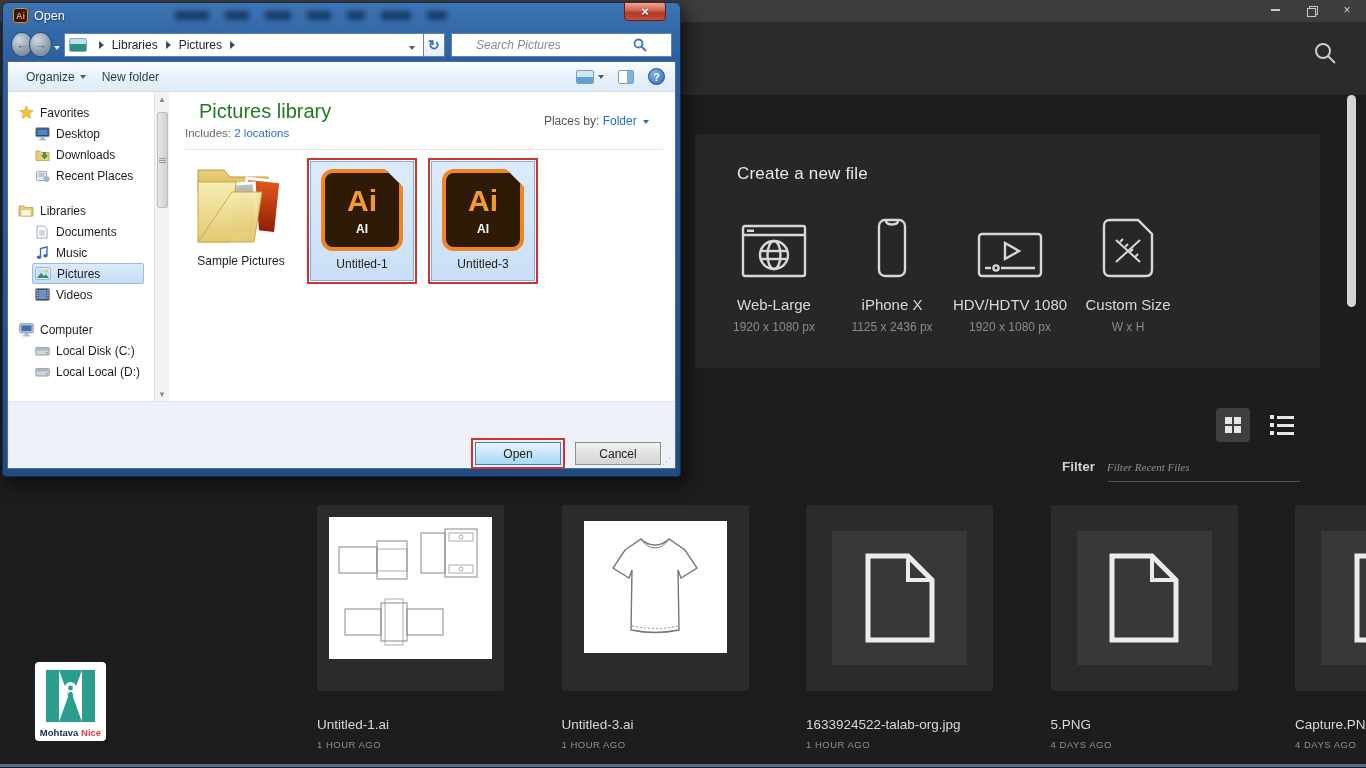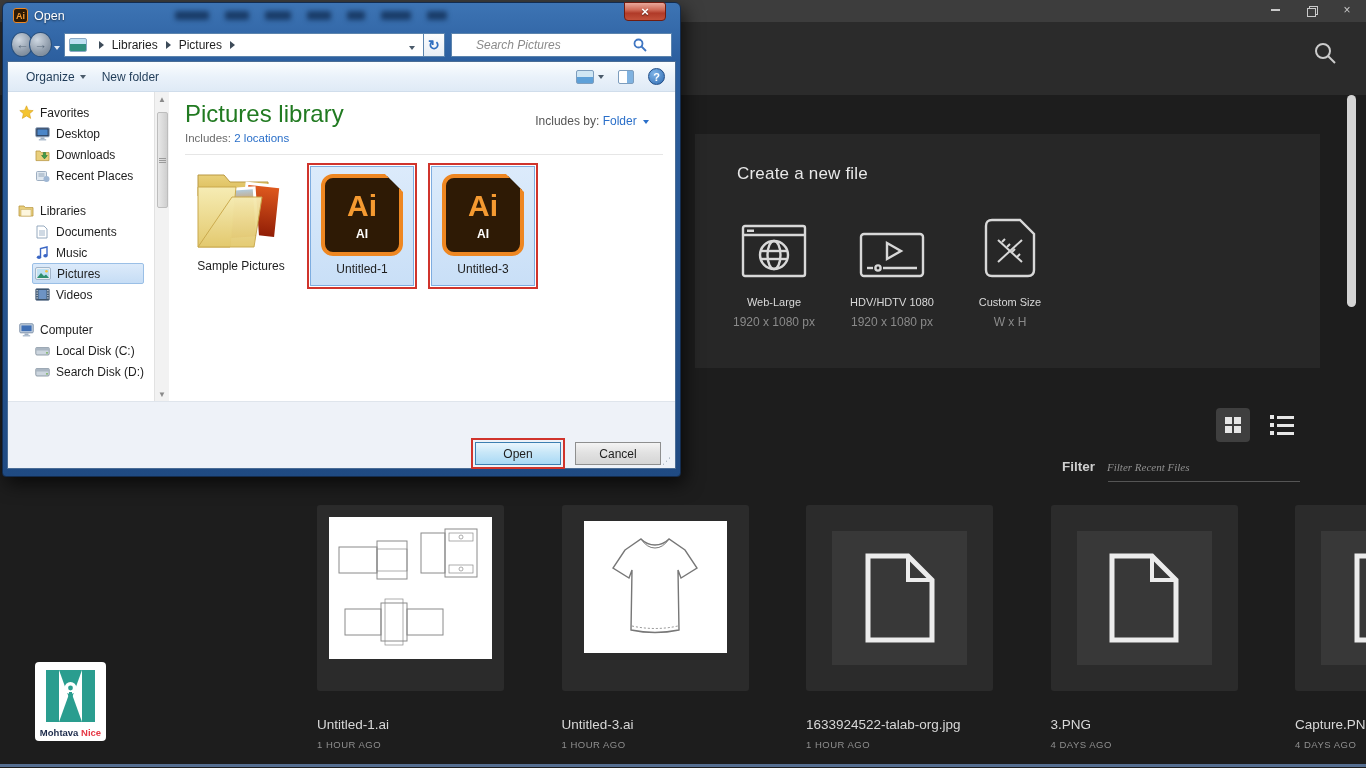--- a/index.html
+++ b/index.html
@@ -18,21 +18,21 @@
   .close-glyph { font-size:12px; color:#c9c9c9; line-height:1; }
 
   .ai-header { position:absolute; left:0; top:22px; width:1366px; height:73px; background:#2b2b2b; }
   .search-icon-top { position:absolute; right:28px; top:18px; }
 
   .create-panel { position:absolute; left:695px; top:134px; width:625px; height:234px; background:#272727; }
   .create-title { position:absolute; left:42px; top:30px; color:#e8e8e8; font-size:17px; letter-spacing:.2px; }
   .tpl-row { position:absolute; left:20px; top:80px; display:flex; }
   .tpl-item { width:118px; margin-right:0; display:flex; flex-direction:column; align-items:center; cursor:pointer; }
   .tpl-icon { height:64px; display:flex; align-items:flex-end; justify-content:center; margin-bottom:18px; }
-  .tpl-name { color:#d9d9d9; font-size:11px; margin-bottom:7px; text-align:center; }
+  .tpl-name { color:#d9d9d9; font-size:15px; margin-bottom:7px; text-align:center; }
   .tpl-size { color:#8a8a8a; font-size:12px; text-align:center; }
 
   .view-toggle-grid { position:absolute; left:1216px; top:408px; width:34px; height:34px; background:#3f3f3f; border-radius:4px;
        display:flex; align-items:center; justify-content:center; cursor:pointer; }
   .grid-glyph { display:grid; grid-template-columns:7px 7px; grid-template-rows:7px 7px; gap:2px; }
   .grid-glyph span { background:#e6e6e6; }
   .view-toggle-list { position:absolute; left:1270px; top:413px; width:26px; height:24px; display:flex; flex-direction:column; justify-content:space-between; padding:2px 0; cursor:pointer; }
   .list-line { display:flex; align-items:center; gap:3px; height:4px; }
   .list-line i { display:block; width:4px; height:4px; background:#e6e6e6; }
   .list-line b { display:block; width:17px; height:3px; background:#e6e6e6; }
@@ -116,21 +116,21 @@
   .sb-row.selected { background:linear-gradient(#dceafa,#c6ddf5); border:1px solid #9abfe6; width:112px; }
   .sb-ico { width:16px; height:16px; margin-right:6px; display:flex; align-items:center; justify-content:center; flex-shrink:0; }
   .sb-scroll { width:15px; background:#f2f2f2; border-left:1px solid #e2e2e2; display:flex; flex-direction:column; align-items:center; }
   .sb-arrow { color:#8a8a8a; font-size:8px; height:14px; display:flex; align-items:center; cursor:pointer; }
   .sb-thumb { width:11px; height:96px; background:linear-gradient(90deg,#e8e8e8,#cfcfcf); border:1px solid #bdbdbd; border-radius:2px; margin-top:6px; cursor:pointer;
       display:flex; align-items:center; justify-content:center; }
   .sb-thumb i { display:block; width:7px; height:1px; background:#9a9a9a; box-shadow:0 2px 0 #9a9a9a, 0 -2px 0 #9a9a9a; }
   .sb-spacer { flex:1; }
 
   .main-pane { flex:1; padding:8px 12px 0 16px; position:relative; }
-  .lib-title { font-size:24px; color:#217a21; font-weight:normal; }
+  .lib-title { font-size:20px; color:#217a21; font-weight:normal;margin-left:14px; }
   .lib-sub { font-size:11.5px; color:#6b6b6b; margin-top:4px; }
   .lib-sub a { color:#2a6fc9; text-decoration:none; cursor:pointer; }
   .arrange { position:absolute; right:26px; top:22px; font-size:12px; color:#555; }
   .arrange a { color:#2a6fc9; text-decoration:none; cursor:pointer; }
   .hdr-divider { height:1px; background:#e6e6e6; margin-top:10px; }
 
   .files-row { display:flex; margin-top:8px; align-items:flex-start; }
   .folder-item { width:112px; display:flex; flex-direction:column; align-items:center; cursor:pointer; margin-right:10px; }
   .folder-item .lbl { font-size:12px; color:#1e1e1e; margin-top:4px; }
   .ai-tile-annot { border:2px solid #d0342c; padding:1px; margin-right:11px; }
@@ -203,20 +203,30 @@
             <circle cx="33" cy="31" r="14"></circle>
             <ellipse cx="33" cy="31" rx="6.5" ry="14"></ellipse>
             <line x1="19" y1="27" x2="47" y2="27"></line>
             <line x1="19" y1="35" x2="47" y2="35"></line>
           </svg>
         </div>
         <div class="tpl-name">Web-Large</div>
         <div class="tpl-size">1920 x 1080 px</div>
       </div>
 
+      <div class="tpl-item">
+        <div class="tpl-icon">
+          <svg width="30" height="60" viewBox="0 0 30 60" fill="none" stroke="#d8d8d8" stroke-width="2.4">
+            <rect x="2" y="2" width="26" height="56" rx="6"></rect>
+            <path d="M9 2.5 q0 4 6 4 q6 0 6 -4"></path>
+          </svg>
+        </div>
+        <div class="tpl-name">iPhone X</div>
+        <div class="tpl-size">1125 x 2436 px</div>
+      </div>
 
       <div class="tpl-item">
         <div class="tpl-icon">
           <svg width="66" height="46" viewBox="0 0 66 46" fill="none" stroke="#d8d8d8" stroke-width="2.4">
             <rect x="2" y="2" width="62" height="42" rx="3"></rect>
             <path d="M28 11 L42 19 L28 27 Z"></path>
             <line x1="8" y1="36" x2="14" y2="36"></line>
             <circle cx="19" cy="36" r="2.6"></circle>
             <line x1="24" y1="36" x2="58" y2="36"></line>
           </svg>
@@ -329,21 +339,21 @@
 
     <div class="recent-card">
       <div class="recent-thumb">
         <div class="thumb-inner-dark">
           <svg width="72" height="92" viewBox="0 0 72 92" fill="none" stroke="#ececec" stroke-width="5">
             <path d="M4 4 H44 L68 28 V88 H4 Z"></path>
               <path d="M44 4 V28 H68" stroke-width="4"></path>
           </svg>
         </div>
       </div>
-      <div class="recent-name">3.PNG</div>
+      <div class="recent-name">5.PNG</div>
       <div class="recent-time">4 DAYS AGO</div>
     </div>
 
     <div class="recent-card">
       <div class="recent-thumb">
         <div class="thumb-inner-dark">
           <svg width="72" height="92" viewBox="0 0 72 92" fill="none" stroke="#ececec" stroke-width="5">
             <path d="M4 4 H44 L68 28 V88 H4 Z"></path>
               <path d="M44 4 V28 H68" stroke-width="4"></path>
           </svg>
@@ -568,41 +578,41 @@
             <span>Local Disk (C:)</span>
           </div>
           <div class="sb-row lvl1">
             <span class="sb-ico">
               <svg width="15" height="11" viewBox="0 0 15 11">
                   <rect x="0.8" y="2.5" width="13.4" height="7.5" rx="1.2" fill="#cdd6df" stroke="#87949f" stroke-width="0.9"></rect>
                   <rect x="0.8" y="2.5" width="13.4" height="3" fill="#aab6c2"></rect>
                   <circle cx="12" cy="7.8" r="0.9" fill="#6fae4f"></circle>
                 </svg>
             </span>
-            <span>Search Disk (D:)</span>
+            <span>Local Local (D:)</span>
           </div>
         </div>
 
         <div class="sb-scroll">
           <span class="sb-arrow">▲</span>
           <span class="sb-thumb">
               <i></i>
             </span>
           <span class="sb-spacer"></span>
           <span class="sb-arrow">▼</span>
         </div>
 
         <div class="main-pane">
           <div class="lib-title">Pictures library</div>
           <div class="lib-sub">
             <span>Includes:</span>
             <a>2 locations</a>
           </div>
           <div class="arrange">
-            <span>Includes by:</span>
+            <span>Places by:</span>
             <a>Folder</a>
             <span class="caret-down" style="border-top-color:#2a6fc9; vertical-align:middle; margin-left:3px;"></span>
           </div>
           <div class="hdr-divider"></div>
 
           <div class="files-row">
 
             <div class="folder-item">
               <svg width="98" height="92" viewBox="0 0 98 92">
                 <defs>

